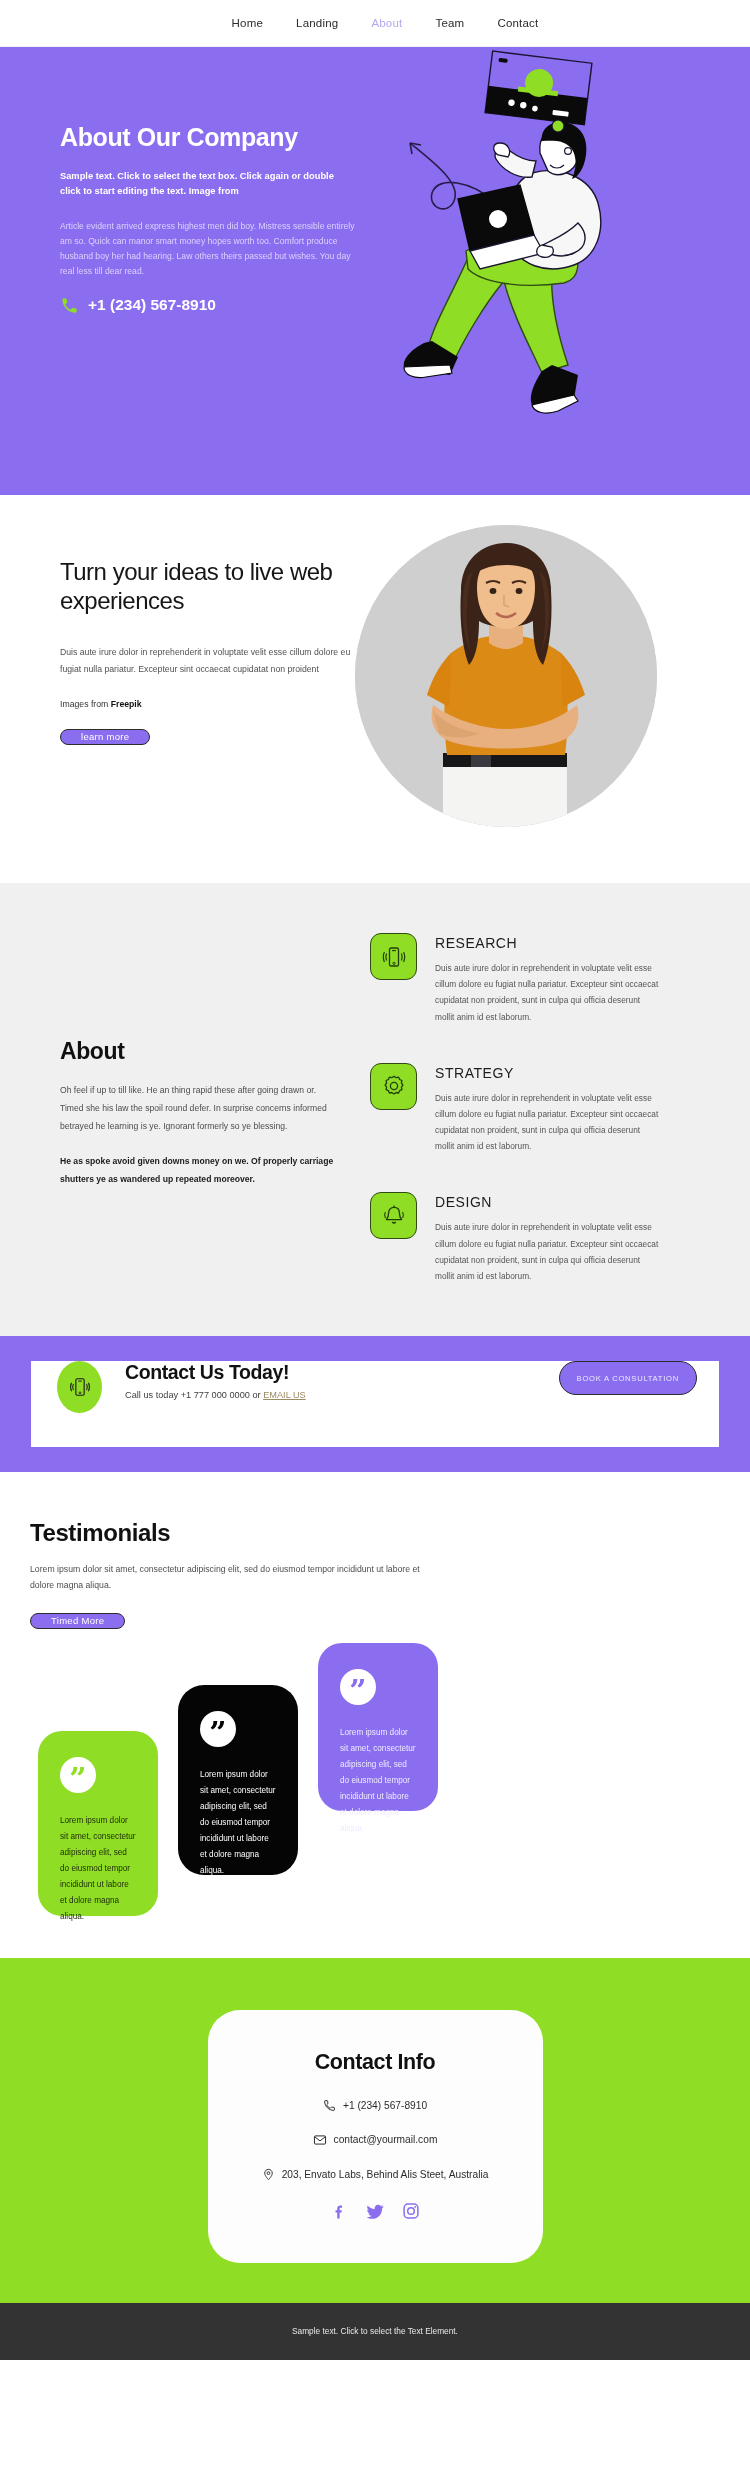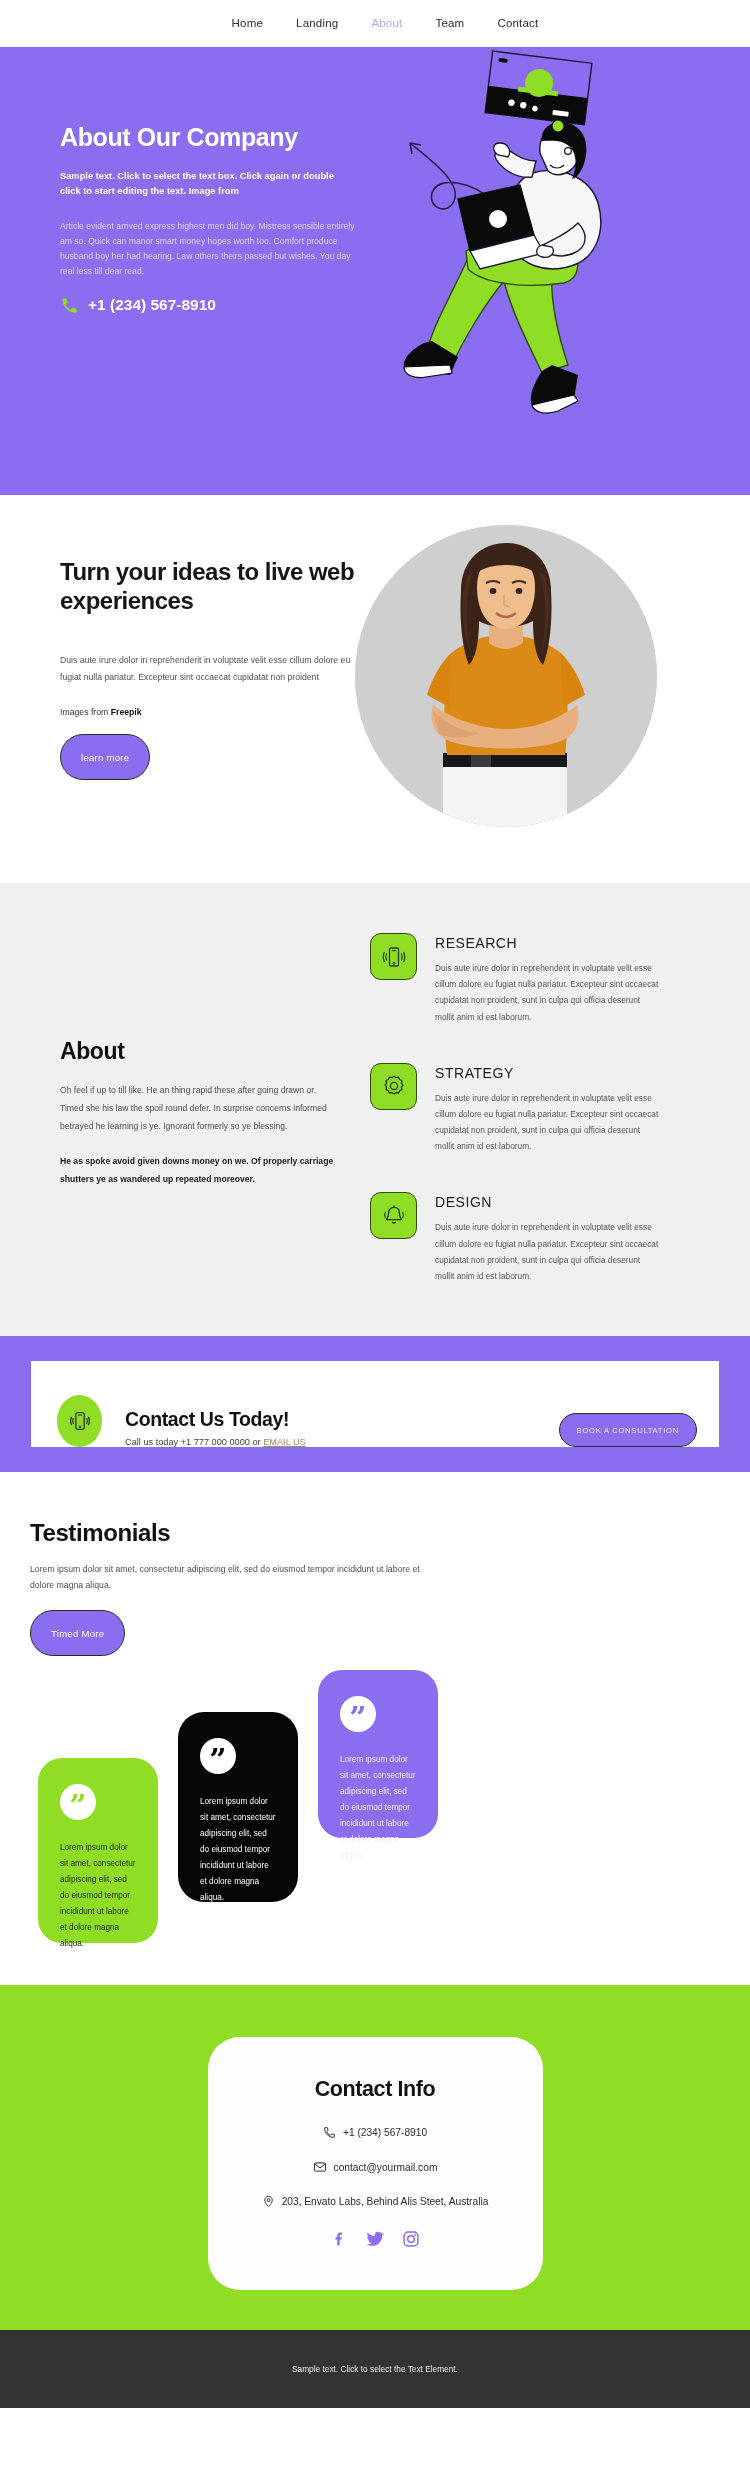--- a/index.html
+++ b/index.html
@@ -65,34 +65,34 @@
   .hero-right { flex:1; position:relative; }
   .illo { position:absolute; left:-8px; top:-4px; }
 
   
   .ideas {
     background:#fff; padding:62px 0 58px 0;
     display:flex; position:relative; min-height:388px;
   }
   .ideas-left { width:370px; padding-left:60px; }
   .ideas-title {
-    font-size:24px; font-weight:bold; color:#161616; line-height:1.22;
-    letter-spacing:-.5px; margin-bottom:36px; width:300px;
+    font-size:24px; font-weight:normal; color:#161616; line-height:1.22;
+    letter-spacing:-.5px; margin-bottom:28px; width:300px;
   }
   .ideas-body {
     font-size:8.7px; color:#515151; line-height:2.05;
     width:295px; margin-bottom:20px;
   }
   .ideas-credit { font-size:8.7px; color:#333; margin-bottom:17px; }
   .ideas-credit b { font-weight:bold; color:#111; }
   .btn-pill {
     display:inline-flex; align-items:center; justify-content:center;
     background:#8b6df0; color:#ffffff; border:1.6px solid #2c2c2c;
     border-radius:40px; font-size:9.5px; letter-spacing:.3px;
-    padding:0 20px; height:46px; min-width:84px; cursor:pointer;
+    padding:0 20px; height:16px; min-width:84px; cursor:pointer;
   }
   .ideas-right { flex:1; position:relative; }
   .photo-circle {
     position:absolute; left:-15px; top:-32px;
     width:302px; height:302px; border-radius:50%;
     background:#cfcfcf; overflow:hidden;
   }
 
   
   .about {
@@ -122,21 +122,21 @@
   .feat-txt { padding-top:2px; }
   .feat-h {
     font-size:14px; color:#1d1d1d; letter-spacing:.55px;
     margin-bottom:9px; text-transform:uppercase;
   }
   .feat-p { font-size:8.3px; color:#555; line-height:1.95; width:225px; }
 
   
   .cta-band { background:#8b6df0; padding:25px 31px; }
   .cta-card {
-    background:#fff; height:86px; display:flex; align-items:flex-end;
+    background:#fff; height:86px; display:flex; align-items:flex-start;
     padding:0 22px 0 26px;
   }
   .cta-icon {
     width:45px; height:52px; border-radius:50%; background:#8fdd25;
     display:flex; align-items:center; justify-content:center; flex:none;
     margin-right:23px;
   }
   .cta-mid { flex:1; }
   .cta-h { font-size:19.5px; font-weight:bold; color:#111; letter-spacing:-.4px; margin-bottom:6px; }
   .cta-sub { font-size:9.2px; color:#3e3e3e; }
@@ -196,21 +196,21 @@
   .info-row {
     display:flex; align-items:center; justify-content:center;
     gap:7px; font-size:10.2px; color:#2b2b2b; margin-bottom:21px;
   }
   .info-row:last-of-type { margin-bottom:28px; }
   .socials { display:flex; align-items:center; justify-content:center; gap:17px; }
   .socials span { cursor:pointer; display:flex; }
 
   
   .footer {
-    background:#333333; height:78px;
+    background:#333333; height:57px;
     display:flex; align-items:center; justify-content:center;
   }
   .footer-text { color:#e9e9e9; font-size:8.3px; }
 </style>
 </head>
 <body>
 
 <div class="page">
 
   <nav class="navbar">

